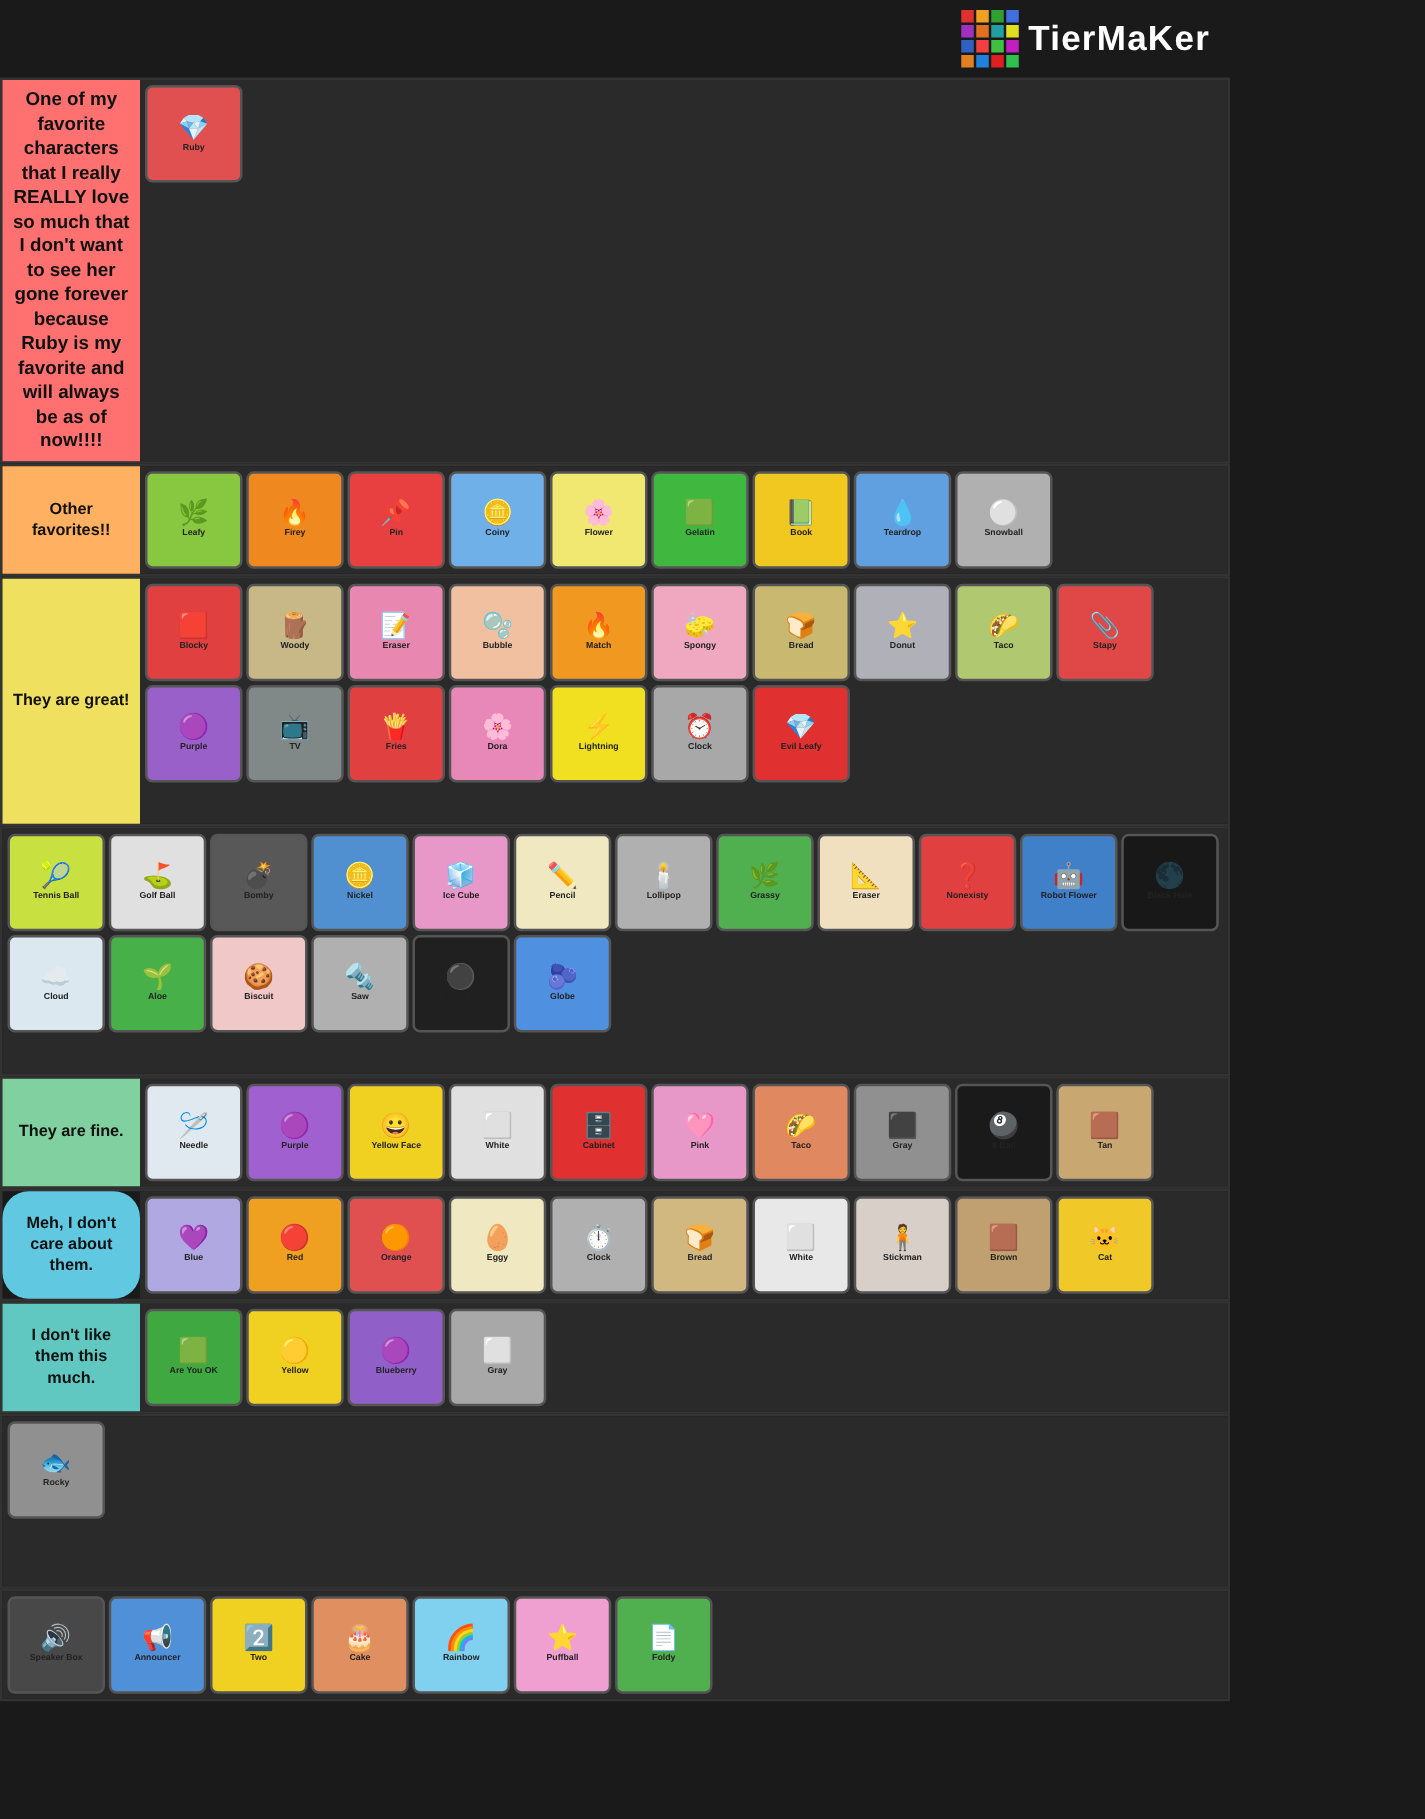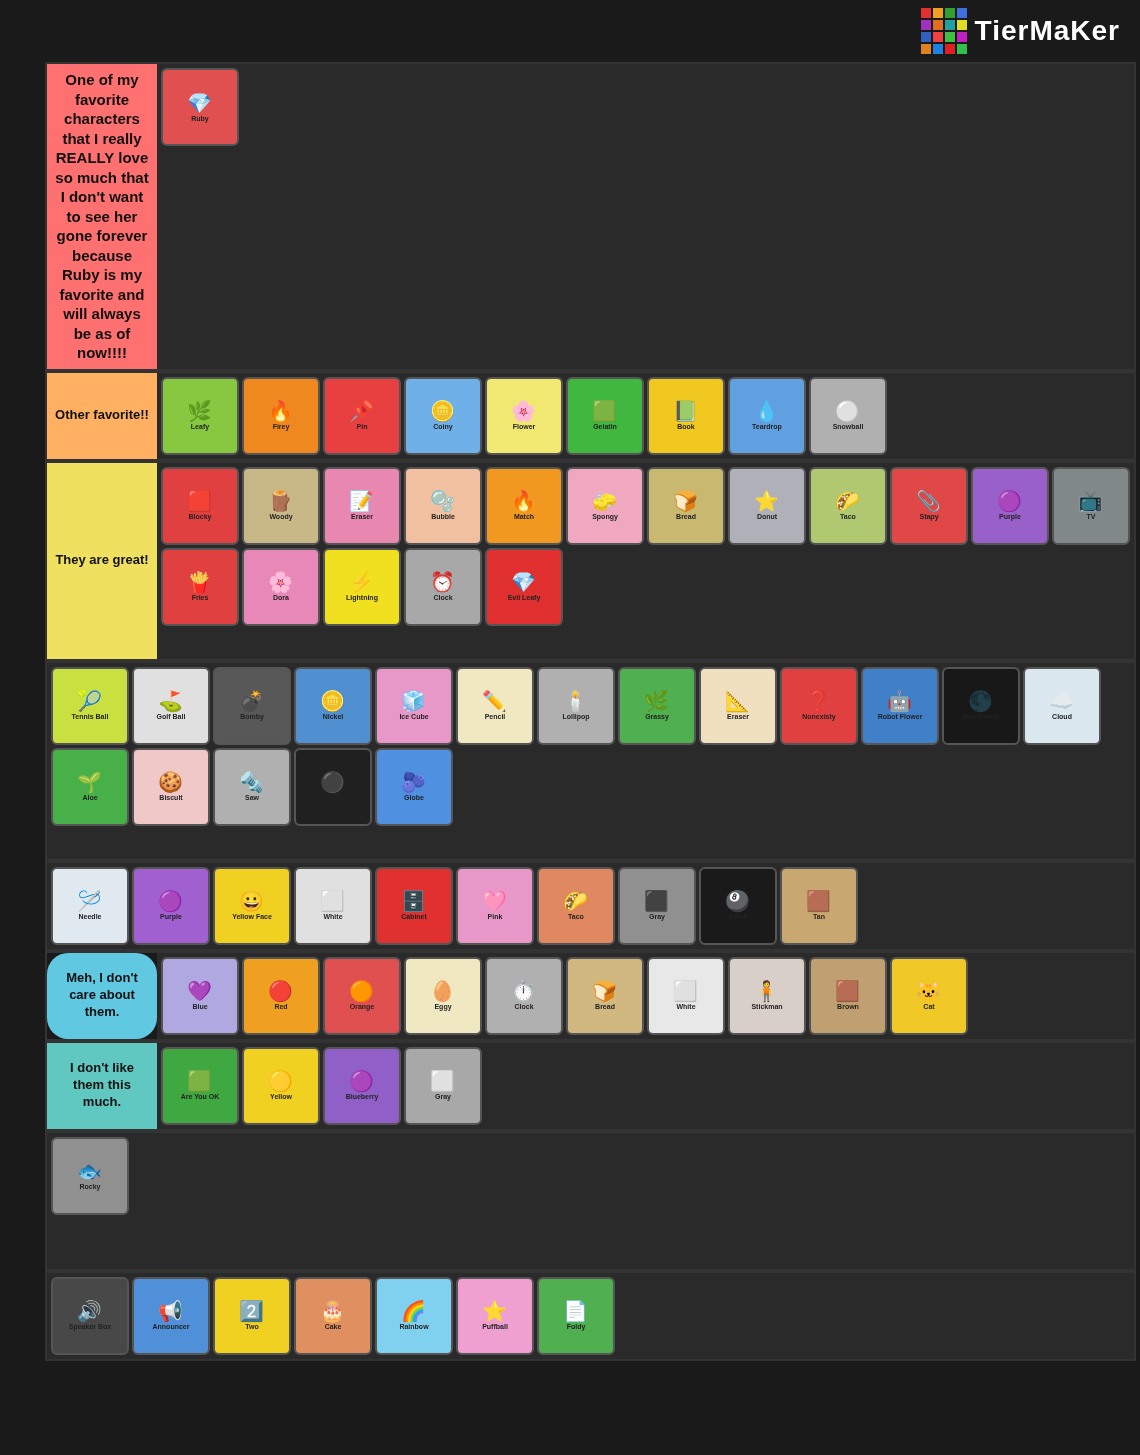--- a/index.html
+++ b/index.html
@@ -4,22 +4,21 @@
   <style>
     * { box-sizing: border-box; margin: 0; padding: 0; }
     body {
       background: #1a1a1a;
       font-family: Arial, sans-serif;
       width: 1140px;
       min-height: 1455px;
     }
     .page-wrapper {
       position: relative;
-      width: 1091px;
-      margin-left: 45px;
+      width: 984px;
     }
     
     .header {
       display: flex;
       justify-content: flex-end;
       align-items: center;
       padding: 8px 16px;
       background: #1a1a1a;
     }
     .tiermaker-logo {
@@ -162,21 +161,21 @@
           <div class="item-col">
             <span class="char-emoji">💎</span>
             <div class="item-label">Ruby</div>
           </div>
         </div>
       </div>
     </div>
 
     <div class="tier-row">
       <div class="tier-label tier-a">
-        Other favorite!!
+        Other favorites!!
       </div>
       <div class="tier-items">
         <div class="item" style="background:#88c840;">
           <div class="item-col">
               <span class="char-emoji">🌿</span>
               <div class="item-label">Leafy</div>
             </div>
         </div>
         <div class="item" style="background:#f08820;">
           <div class="item-col">
@@ -452,20 +451,23 @@
             <div class="item-col">
                 <span class="char-emoji">🫐</span>
                 <div class="item-label">Globe</div>
               </div>
           </div>
         </div>
       </div>
     </div>
 
     <div class="tier-row">
+      <div class="tier-label tier-d">
+        They are fine.
+      </div>
       <div class="tier-items">
         <div class="item" style="background:#e0e8f0;">
           <div class="item-col">
               <span class="char-emoji">🪡</span>
               <div class="item-label">Needle</div>
             </div>
         </div>
         <div class="item" style="background:#a060d0;">
           <div class="item-col">
               <span class="char-emoji">🟣</span>

